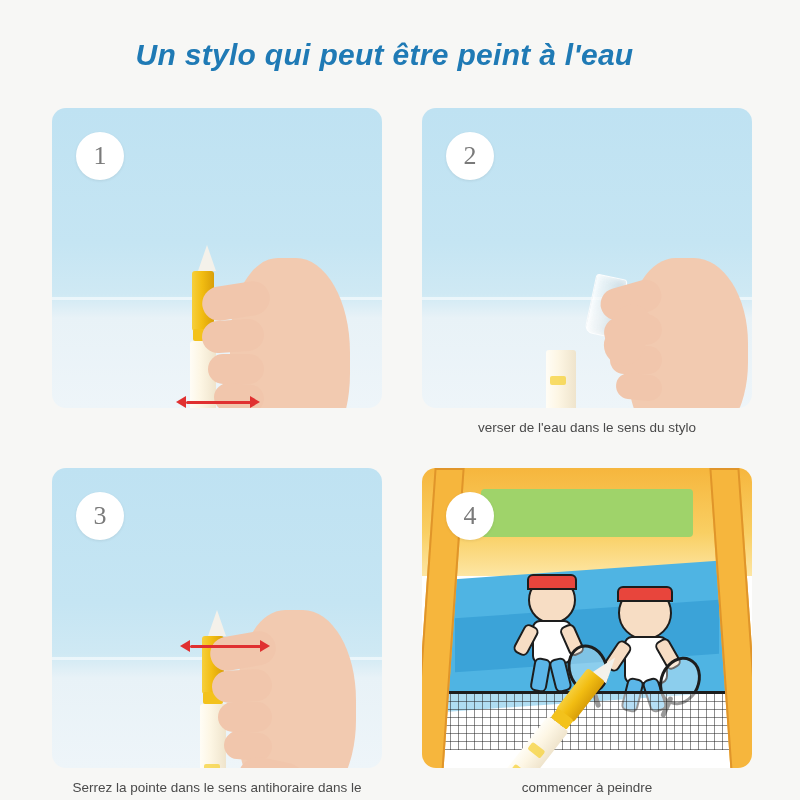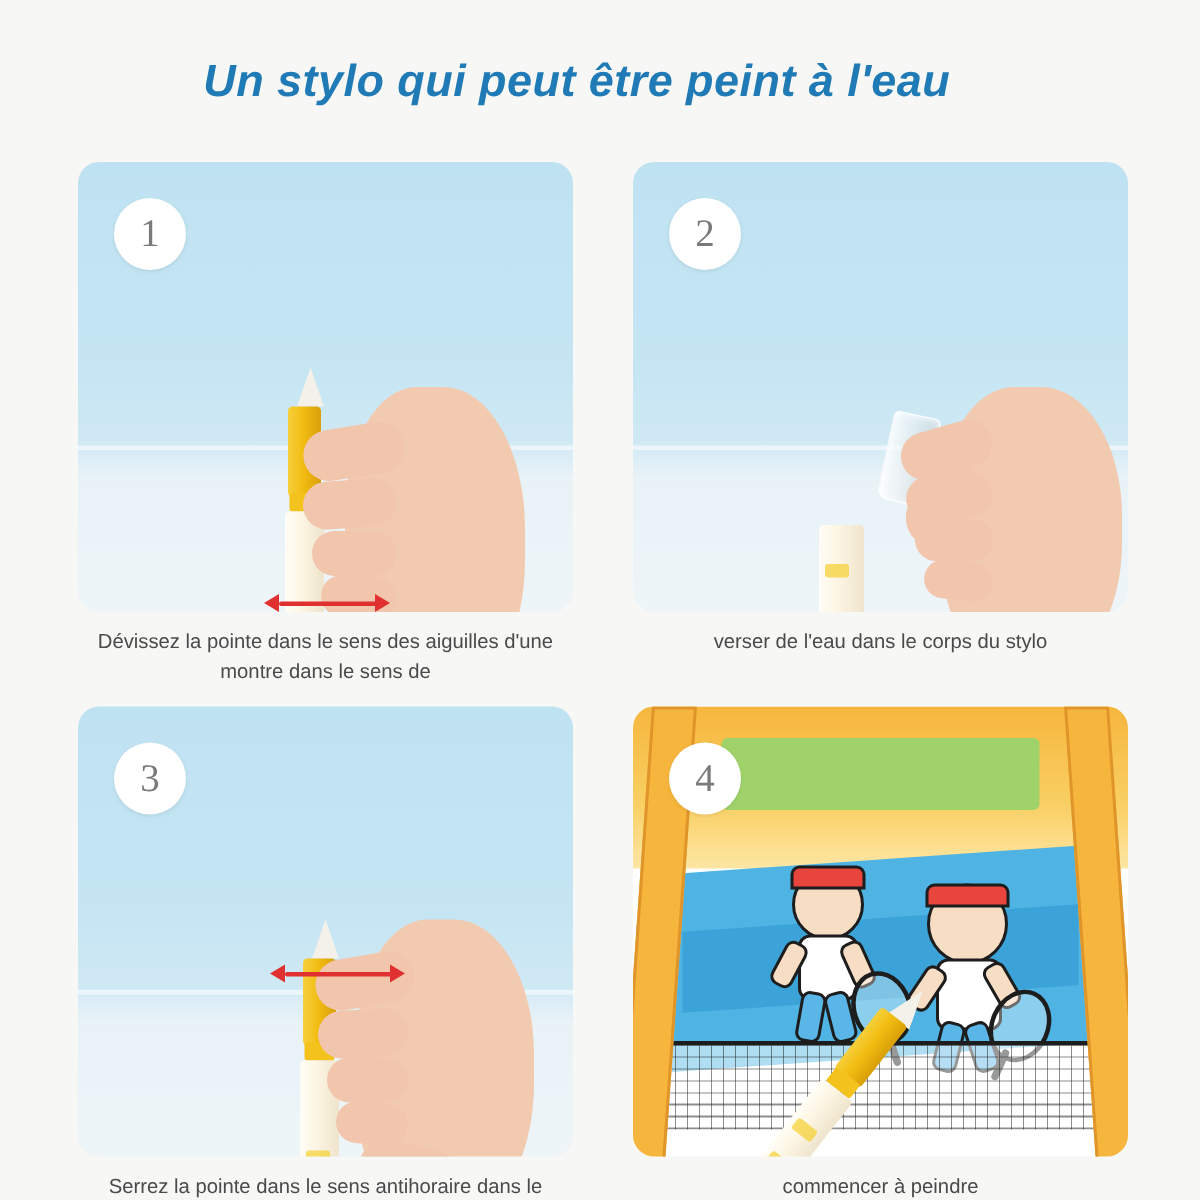--- a/index.html
+++ b/index.html
@@ -334,21 +334,20 @@
         </div>
 
         <div class="arrow-wrap" style="left:124px; top:287px; width:88px; height:16px;">
           <div class="arrow-line" style="left:10px; top:6px; width:66px;"></div>
           <div class="arrow-head left" style="left:0; top:1px;"></div>
           <div class="arrow-head right" style="left:74px; top:1px;"></div>
         </div>
 
         <div class="badge">1</div>
       </div>
-      <div class="caption">Dévissez la pointe dans le sens des aiguilles d'une montre dans le sens de</div>
     </div>
 
     <div class="cell">
       <div class="photo bg-blue">
         <div class="table-line"></div>
 
         <div class="pen-body" style="left:124px; top:242px; height:148px; width:30px;">
           <div class="deco" style="top:26px;"></div>
 
         </div>
@@ -359,21 +358,21 @@
           <div class="palm" style="left:206px; top:150px; width:120px; height:190px;"></div>
           <div class="finger" style="left:178px; top:176px; width:62px; height:32px; transform:rotate(-16deg);"></div>
           <div class="finger" style="left:182px; top:208px; width:58px; height:30px; transform:rotate(-6deg);"></div>
           <div class="finger" style="left:188px; top:238px; width:52px; height:28px;"></div>
           <div class="finger" style="left:194px; top:266px; width:46px; height:26px; transform:rotate(6deg);"></div>
           <div class="finger" style="left:186px; top:196px; width:40px; height:62px; transform:rotate(22deg); border-radius:26px;"></div>
         </div>
 
         <div class="badge">2</div>
       </div>
-      <div class="caption">verser de l'eau dans le corps du stylo</div>
+      <div class="caption">verser de l'eau dans le sens du stylo</div>
     </div>
 
     <div class="cell">
       <div class="photo bg-blue">
         <div class="table-line"></div>
 
         <div class="pen">
           <div class="pen-tip" style="left:156px; top:142px;"></div>
           <div class="pen-head" style="left:150px; top:168px; height:58px;"></div>
           <div class="pen-collar" style="left:151px; top:224px;"></div>

